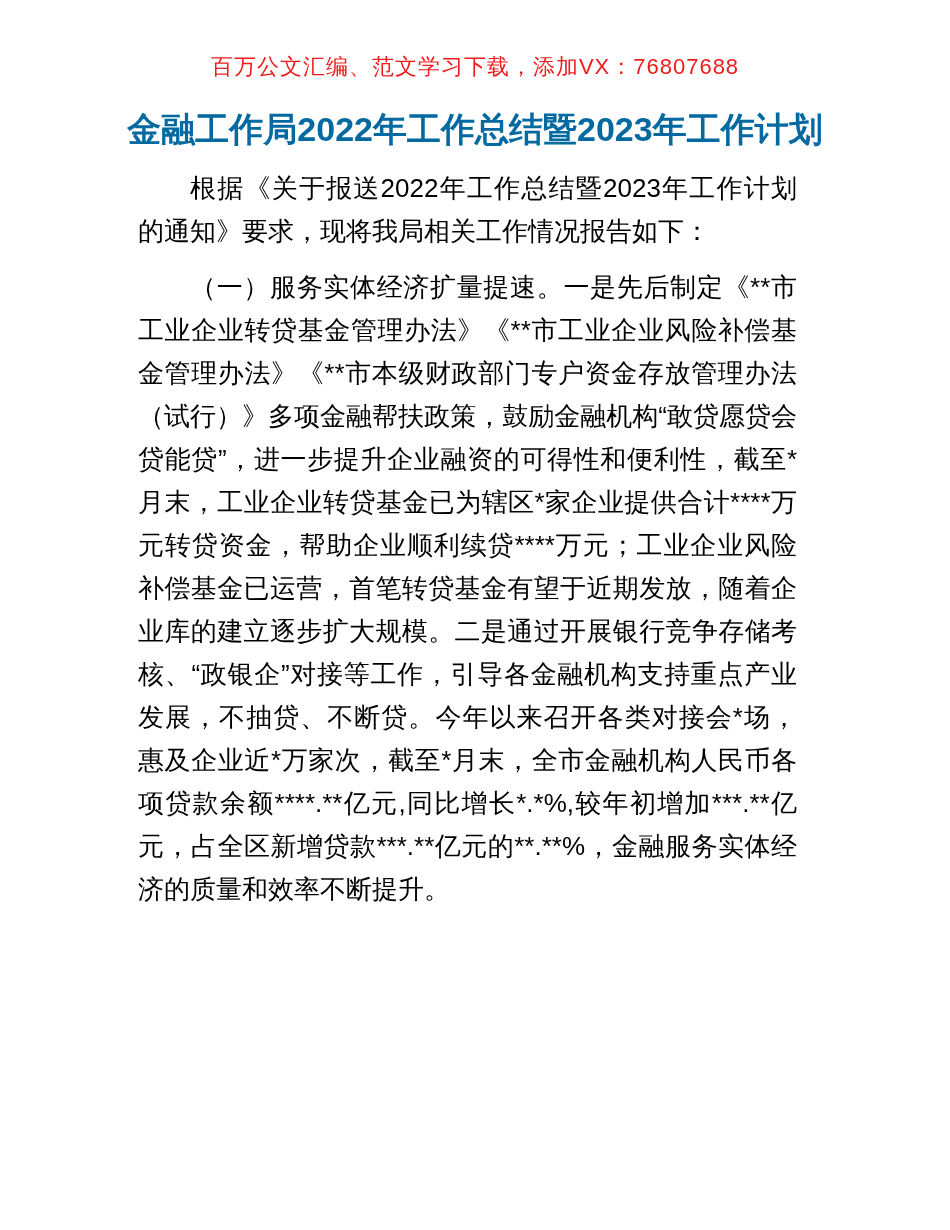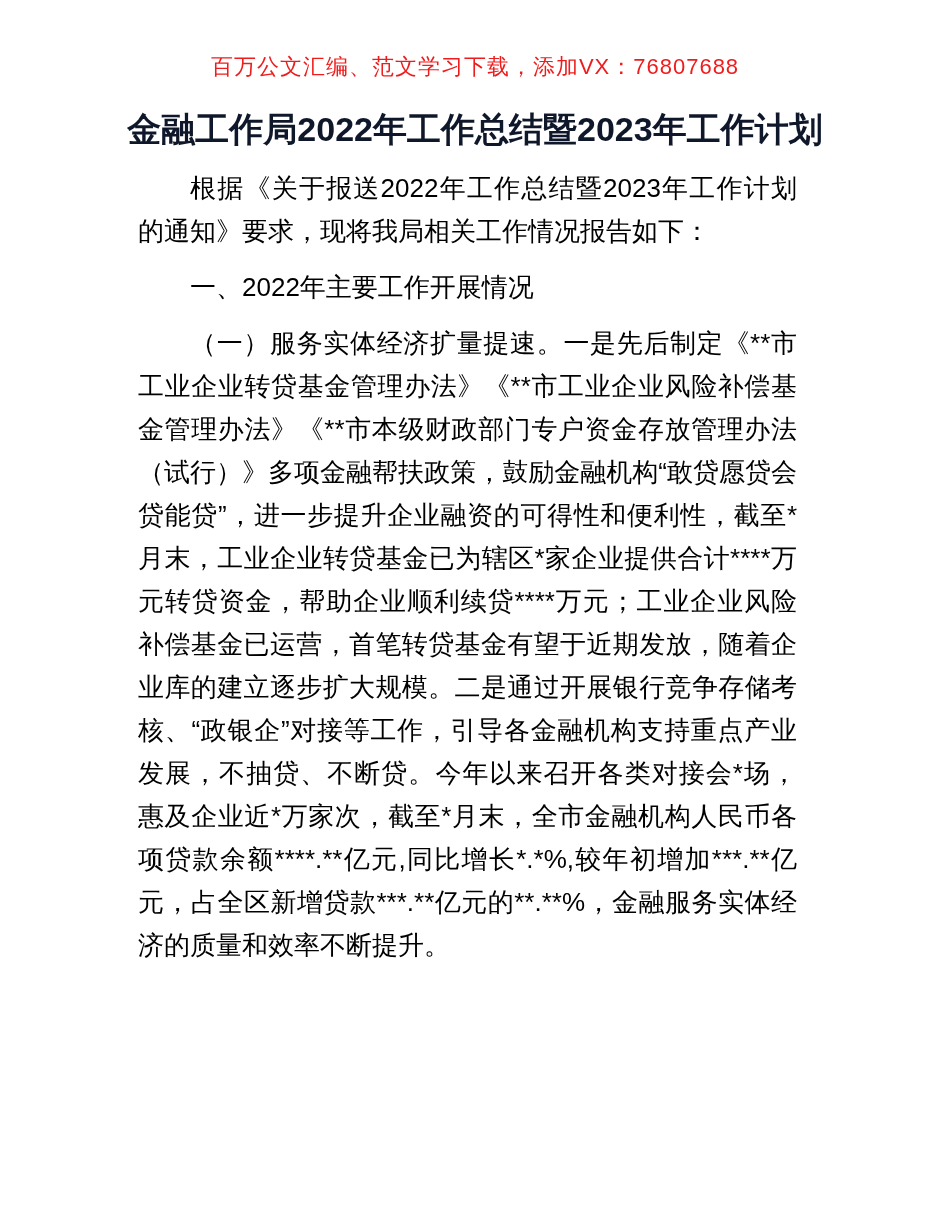--- a/index.html
+++ b/index.html
@@ -23,21 +23,21 @@
     line-height: 26px;
     letter-spacing: 1px;
     font-weight: 400;
   }
   .doc-title {
     margin: 24px 125px 0 125px;
     text-align: center;
     font-size: 34px;
     line-height: 50px;
     font-weight: 700;
-    color: #0f172a;
+    color: #0369a1;
   }
   .content {
     margin: 6px 137px 0 138px; 
   }
   .content p {
     font-size: 26px;
     line-height: 43px;
     text-align: justify;
     text-justify: inter-ideograph;
     text-indent: 52px; 
@@ -52,16 +52,15 @@
 <body>
 
 <div class="page">
   <div class="promo" style="color: rgb(238, 28, 28);">百万公文汇编、范文学习下载，添加VX：76807688</div>
 
   <h1 class="doc-title">金融工作局2022年工作总结暨2023年工作计划</h1>
 
   <div class="content">
 
   <p class="body-para">根据《关于报送2022年工作总结暨2023年工作计划的通知》要求，现将我局相关工作情况报告如下：</p>
-      <p class="section-heading">一、2022年主要工作开展情况</p>
       <p class="body-para">（一）服务实体经济扩量提速。一是先后制定《**市工业企业转贷基金管理办法》《**市工业企业风险补偿基金管理办法》《**市本级财政部门专户资金存放管理办法（试行）》多项金融帮扶政策，鼓励金融机构“敢贷愿贷会贷能贷”，进一步提升企业融资的可得性和便利性，截至*月末，工业企业转贷基金已为辖区*家企业提供合计****万元转贷资金，帮助企业顺利续贷****万元；工业企业风险补偿基金已运营，首笔转贷基金有望于近期发放，随着企业库的建立逐步扩大规模。二是通过开展银行竞争存储考核、“政银企”对接等工作，引导各金融机构支持重点产业发展，不抽贷、不断贷。今年以来召开各类对接会*场，惠及企业近*万家次，截至*月末，全市金融机构人民币各项贷款余额****.**亿元,同比增长*.*%,较年初增加***.**亿元，占全区新增贷款***.**亿元的**.**%，金融服务实体经济的质量和效率不断提升。</p>
     </div>
 </div>
 
 </body></html>

